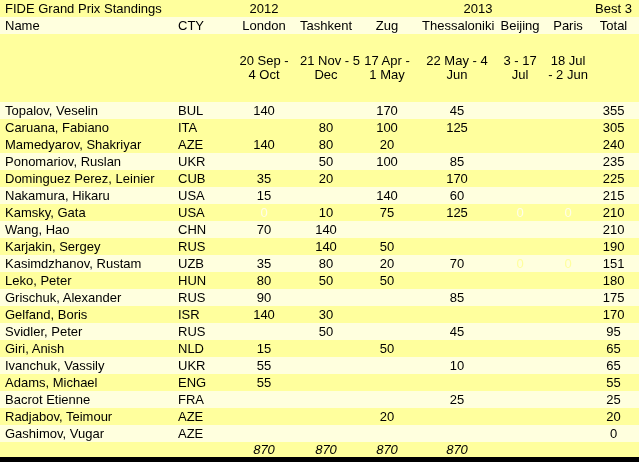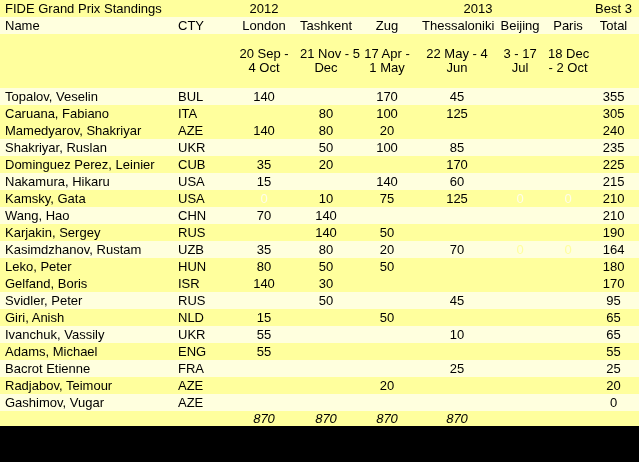--- a/index.html
+++ b/index.html
@@ -11,21 +11,21 @@
     font-size:13px;color:#000;
   }
   table.standings{
     border-collapse:collapse;table-layout:fixed;
     width:639px;background:#15803d;
   }
   td{padding:0;margin:0;white-space:nowrap;overflow:visible;vertical-align:middle;}
   tr{height:17px;line-height:17px;}
   tr.row-strong{background:#ffff9d;}
   tr.row-pale{background:#ffffde;}
-  tr.dates-row{height:54px;line-height:14px;}
+  tr.dates-row{height:68px;line-height:14px;}
   tr.footer-row{height:15px;line-height:15px;font-style:italic;}
   td.name{text-align:left;padding-left:5px;}
   td.cty{text-align:left;padding-left:8px;}
   td.num{text-align:center;}
   tr.row-strong td.ghost{color:#fffdea;}   
   tr.row-pale  td.ghost{color:#ffff9d;}    
   .nudge-left{position:relative;left:-7px;}
   .date-line{display:block;text-align:center;}
 </style>
 </head>
@@ -85,22 +85,22 @@
       </td>
       <td>
         <span class="date-line">22 May - 4</span>
         <span class="date-line">Jun</span>
       </td>
       <td>
         <span class="date-line">3 - 17</span>
         <span class="date-line">Jul</span>
       </td>
       <td>
-        <span class="date-line">18 Dec</span>
-        <span class="date-line">- 2 Oct</span>
+        <span class="date-line">18 Jul</span>
+        <span class="date-line">- 2 Jun</span>
       </td>
       <td></td>
     </tr>
 
     </tbody>
       <tbody>
         <tr class="row-pale">
           <td class="name">Topalov, Veselin</td>
           <td class="cty">BUL</td>
           <td class="num">140</td>
@@ -127,21 +127,21 @@
           <td class="cty">AZE</td>
           <td class="num">140</td>
           <td class="num">80</td>
           <td class="num">20</td>
           <td class="num"></td>
           <td class="num"></td>
           <td class="num"></td>
           <td class="num">240</td>
         </tr>
         <tr class="row-pale">
-          <td class="name">Shakriyar, Ruslan</td>
+          <td class="name">Ponomariov, Ruslan</td>
           <td class="cty">UKR</td>
           <td class="num"></td>
           <td class="num">50</td>
           <td class="num">100</td>
           <td class="num">85</td>
           <td class="num"></td>
           <td class="num"></td>
           <td class="num">235</td>
         </tr>
         <tr class="row-strong">
@@ -201,32 +201,43 @@
         </tr>
         <tr class="row-pale">
           <td class="name">Kasimdzhanov, Rustam</td>
           <td class="cty">UZB</td>
           <td class="num">35</td>
           <td class="num">80</td>
           <td class="num">20</td>
           <td class="num">70</td>
           <td class="num ghost">0</td>
           <td class="num ghost">0</td>
-          <td class="num">164</td>
+          <td class="num">151</td>
         </tr>
         <tr class="row-strong">
           <td class="name">Leko, Peter</td>
           <td class="cty">HUN</td>
           <td class="num">80</td>
           <td class="num">50</td>
           <td class="num">50</td>
           <td class="num"></td>
           <td class="num"></td>
           <td class="num"></td>
           <td class="num">180</td>
+        </tr>
+        <tr class="row-pale">
+          <td class="name">Grischuk, Alexander</td>
+          <td class="cty">RUS</td>
+          <td class="num">90</td>
+          <td class="num"></td>
+          <td class="num"></td>
+          <td class="num">85</td>
+          <td class="num"></td>
+          <td class="num"></td>
+          <td class="num">175</td>
         </tr>
         <tr class="row-strong">
           <td class="name">Gelfand, Boris</td>
           <td class="cty">ISR</td>
           <td class="num">140</td>
           <td class="num">30</td>
           <td class="num"></td>
           <td class="num"></td>
           <td class="num"></td>
           <td class="num"></td>

